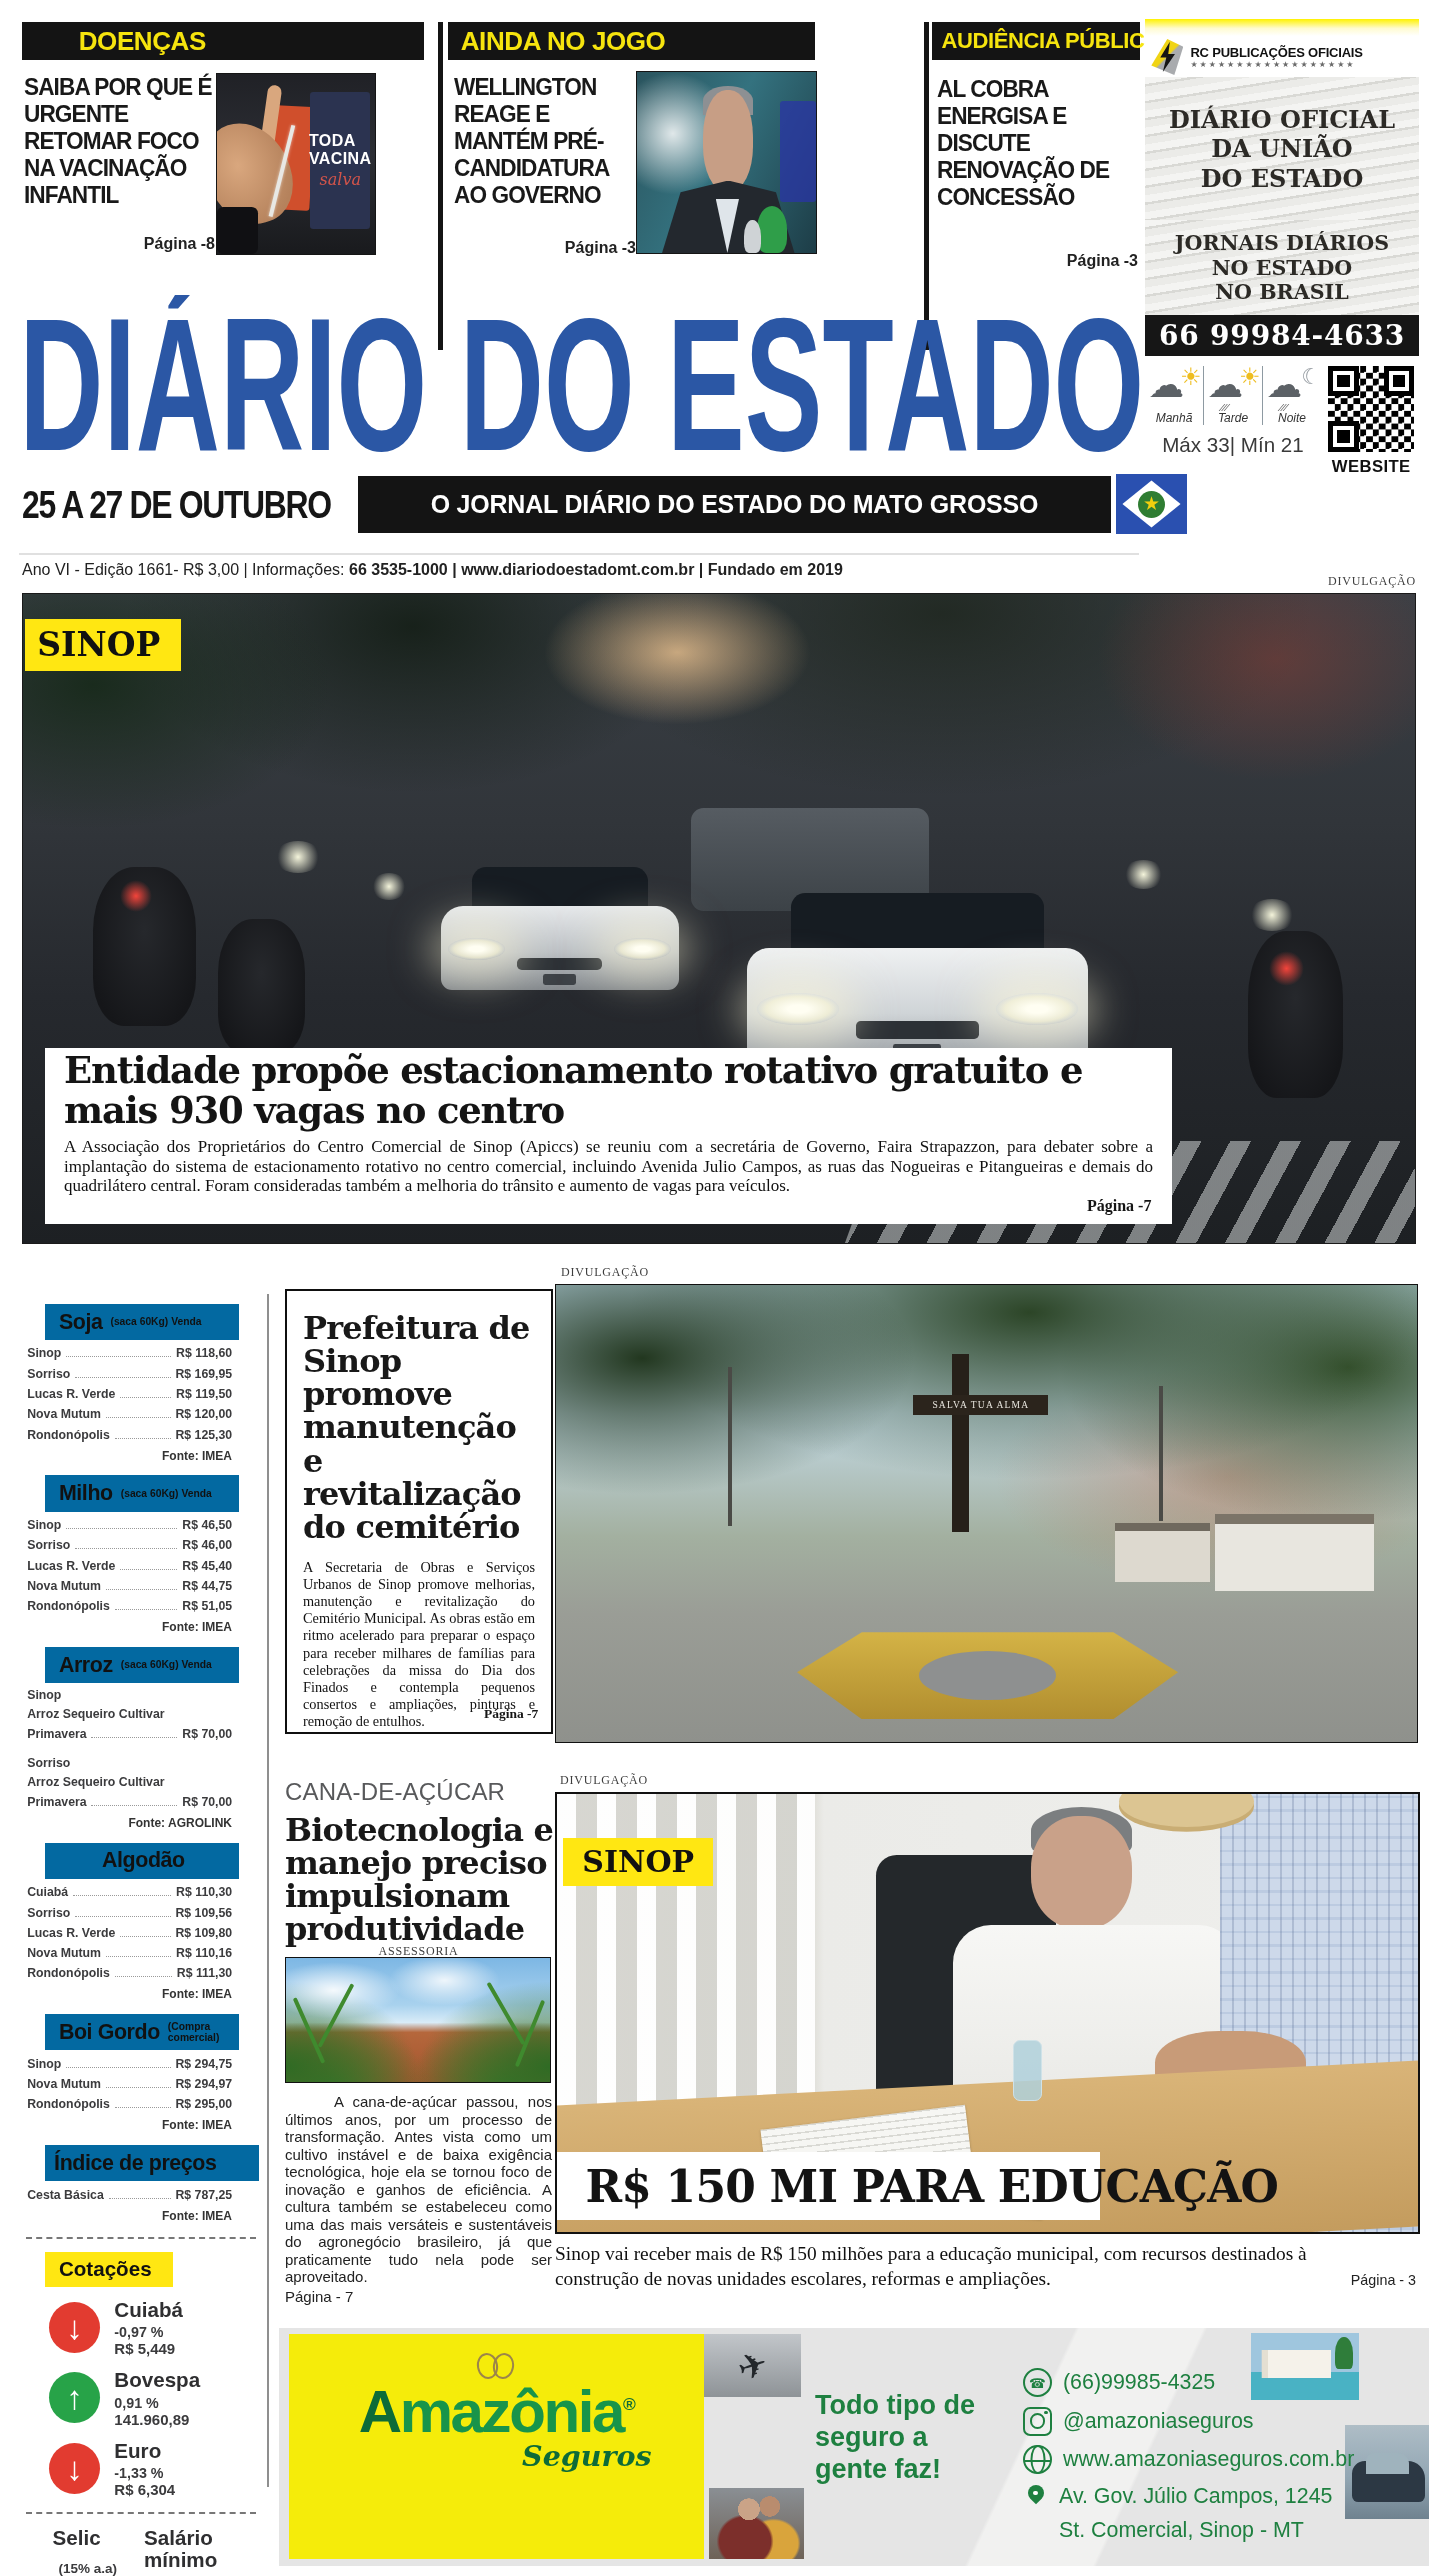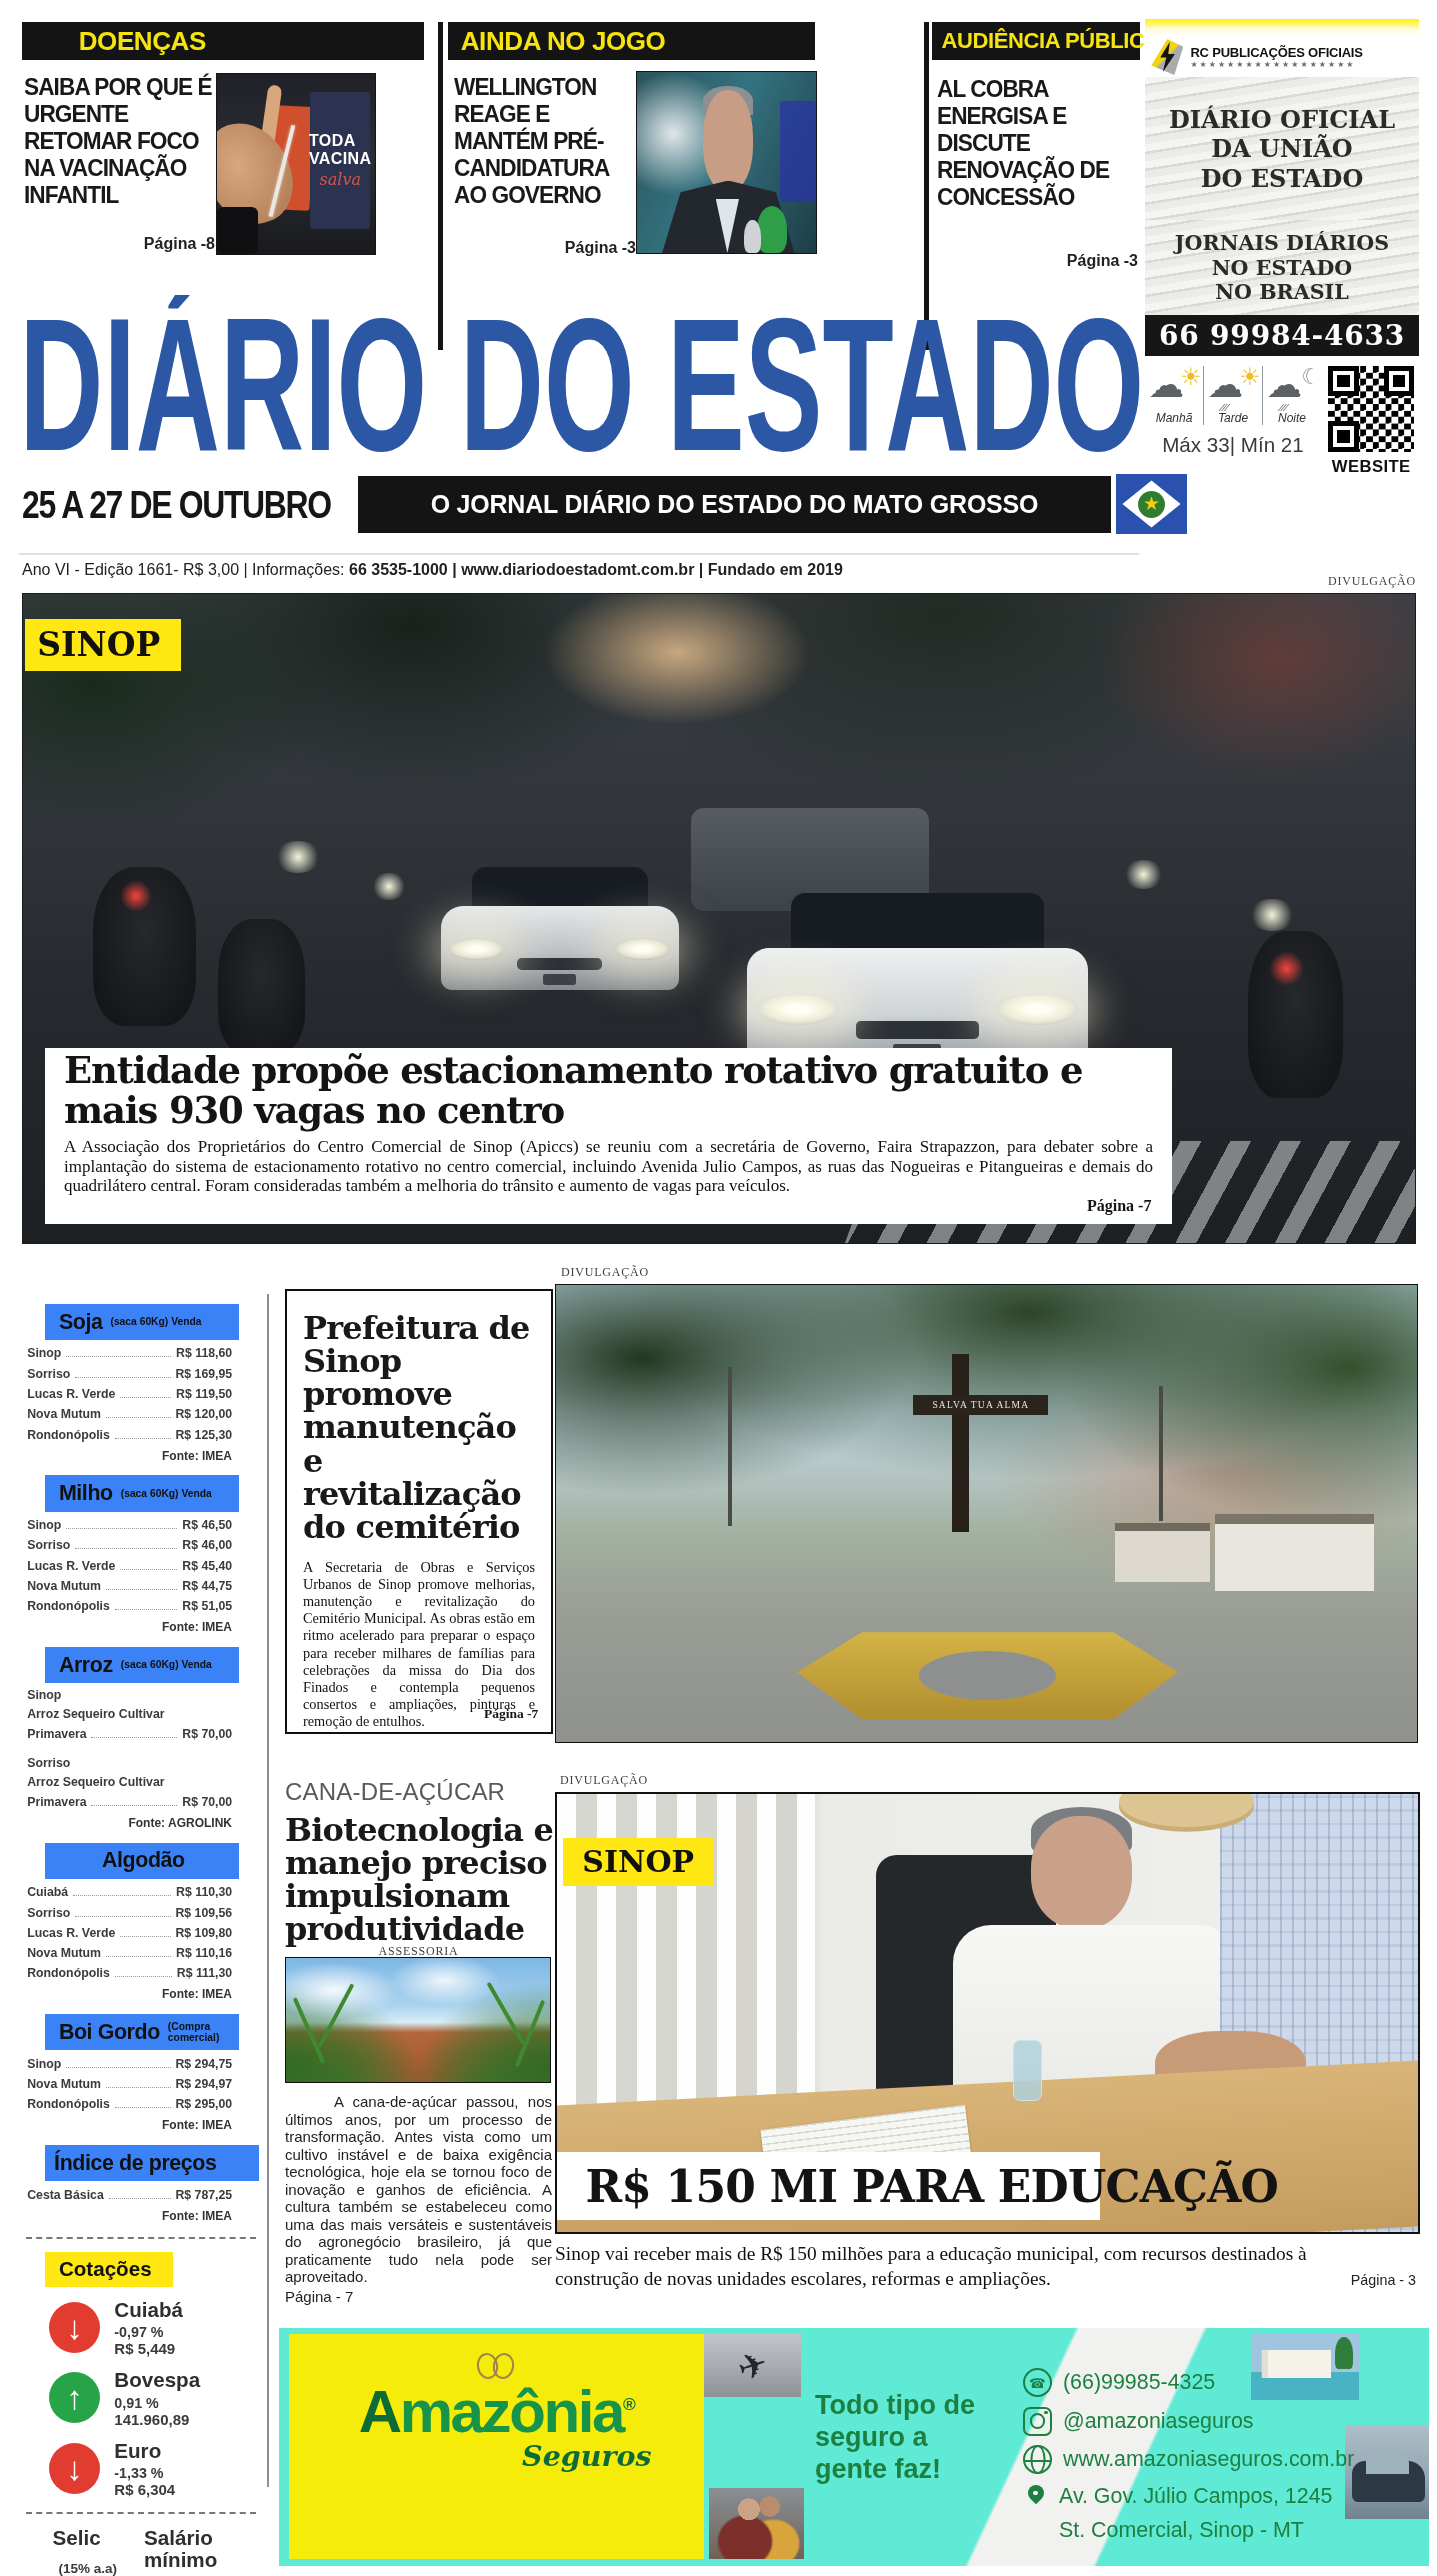--- a/index.html
+++ b/index.html
@@ -123,21 +123,21 @@
   .sinop-tag{position:absolute;background:#ffe712;color:#111;font-family:"DejaVu Serif",serif;font-weight:700;
              display:flex;align-items:center;}
   .story-box{position:absolute;left:22px;top:454px;width:1089px;height:165px;background:#fff;padding:3px 19px 8px;}
   .story-h{font-family:"DejaVu Serif",serif;font-weight:700;font-size:37px;line-height:1.07;letter-spacing:-1.2px;color:#141414;}
   .story-b{margin-top:7.1px;font-family:"Liberation Serif",serif;font-size:17px;line-height:1.14;text-align:justify;color:#101010;}
   .story-pg{position:absolute;right:20.6px;bottom:9.5px;font-family:"Liberation Serif",serif;font-weight:700;font-size:16px;}
 
   
   .vline{position:absolute;left:267px;top:1294px;width:1.6px;height:1193px;background:#8f8f8f;}
   .sb{position:absolute;left:24px;top:1304px;width:235px;color:#3b3b3d;}
-  .sb-head{background:#3b82f6;margin-left:20.6px;width:169px;padding:5.6px 11px 5.6px 14.3px;display:flex;align-items:center;gap:8px;color:#111;}
+  .sb-head{background:#0369a1;margin-left:20.6px;width:169px;padding:5.6px 11px 5.6px 14.3px;display:flex;align-items:center;gap:8px;color:#111;}
   .sb-head .t{font-weight:700;font-size:21.4px;letter-spacing:-0.4px;white-space:nowrap;}
   .sb-head .u{font-weight:700;font-size:10.3px;line-height:1.1;}
   .m-row{display:flex;align-items:baseline;margin:6.3px 0 0 3.2px;width:205px;font-weight:700;font-size:12.3px;}
   .m-row .leader{flex:1;border-bottom:1.6px dotted #9a9a9a;margin:0 4.8px;height:8.7px;}
   .m-row .val{font-weight:700;white-space:nowrap;}
   .src{width:208px;text-align:right;font-weight:700;font-size:12px;margin-top:7.1px;color:#333;}
   .sb-sec{margin-bottom:12.7px;}
   .ag-line{margin:4.8px 0 0 3.2px;font-weight:700;font-size:12.3px;line-height:1.15;}
   .ag-gap{height:9.5px;}
   .dash{border-top:2.4px dashed #777;width:230px;margin:14.3px 0 12.7px 1.6px;}
@@ -213,21 +213,21 @@
   .table{position:absolute;left:0;right:0;bottom:-4%;height:38%;background:linear-gradient(180deg,#d9b478,#c49c5e);transform:skewY(-3deg);}
   .paper{position:absolute;background:#f6f6f3;box-shadow:0 0.8px 2.4px rgba(0,0,0,.25);}
   .paper.lines{background:repeating-linear-gradient(0deg,#f6f6f3 0 5.6px,#d9d9d4 5.6px 7.1px);}
   .bottle{position:absolute;left:53%;bottom:30%;width:27px;height:59px;background:rgba(175,208,218,.85);border-radius:7.1px;border:1.6px solid #cfe2e8;}
   .edu-headbox{position:absolute;left:0;top:358px;width:514px;height:68px;background:#fff;display:flex;align-items:center;padding-left:28.5px;}
   .edu-headbox span{font-family:"DejaVu Serif",serif;font-weight:700;font-size:44px;letter-spacing:-0.8px;color:#131313;white-space:nowrap;}
   .edu-sub{position:absolute;left:555px;top:2241px;width:801px;font-family:"Liberation Serif",serif;font-size:19.4px;line-height:1.3;color:#101010;}
   .edu-pg{position:absolute;left:1269px;top:2272px;width:147px;text-align:right;font-size:14.3px;color:#222;}
 
   
-  .amz{position:absolute;left:279px;top:2328px;width:1150px;height:238px;background:#5eead4;overflow:hidden;}
+  .amz{position:absolute;left:279px;top:2328px;width:1150px;height:238px;background:#e5e5e5;overflow:hidden;}
   .amz::before{content:"";position:absolute;right:0;top:0;width:60%;height:100%;
                background:linear-gradient(115deg,transparent 42%,#f1f1f0 42.5% 58%,transparent 58.5%);}
   .amz-yellow{position:absolute;left:9.5px;top:6.3px;width:415px;height:225px;background:#f5ec0a;}
   .az-emblem{position:relative;margin:19px auto 0;width:51px;height:27px;}
   .az-emblem::before,.az-emblem::after{content:"";position:absolute;top:0;width:17.4px;height:22px;border:2.4px solid #9c854a;border-radius:50%;}
   .az-emblem::before{left:6.3px;transform:rotate(-10deg);}
   .az-emblem::after{left:22px;transform:rotate(10deg);}
   .az-name{text-align:center;font-weight:700;font-size:60px;letter-spacing:-2.4px;color:#18944a;line-height:1;margin-top:1.6px;}
   .az-name::first-letter{color:#0d6b38;}
   .az-reg{font-size:17.4px;vertical-align:22px;color:#0d6b38;font-weight:700;}

